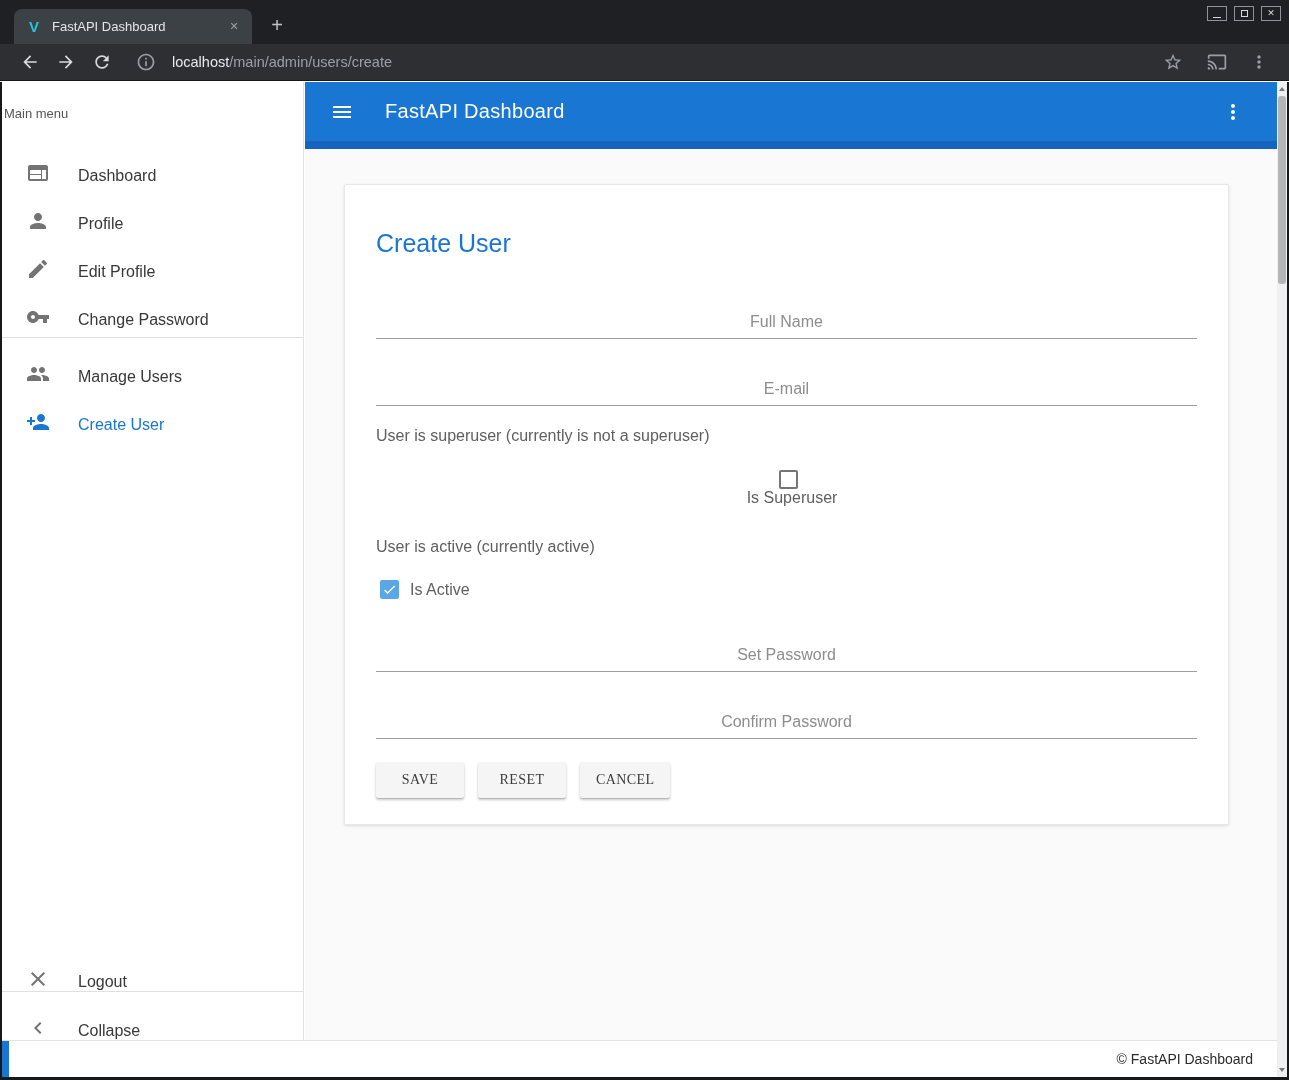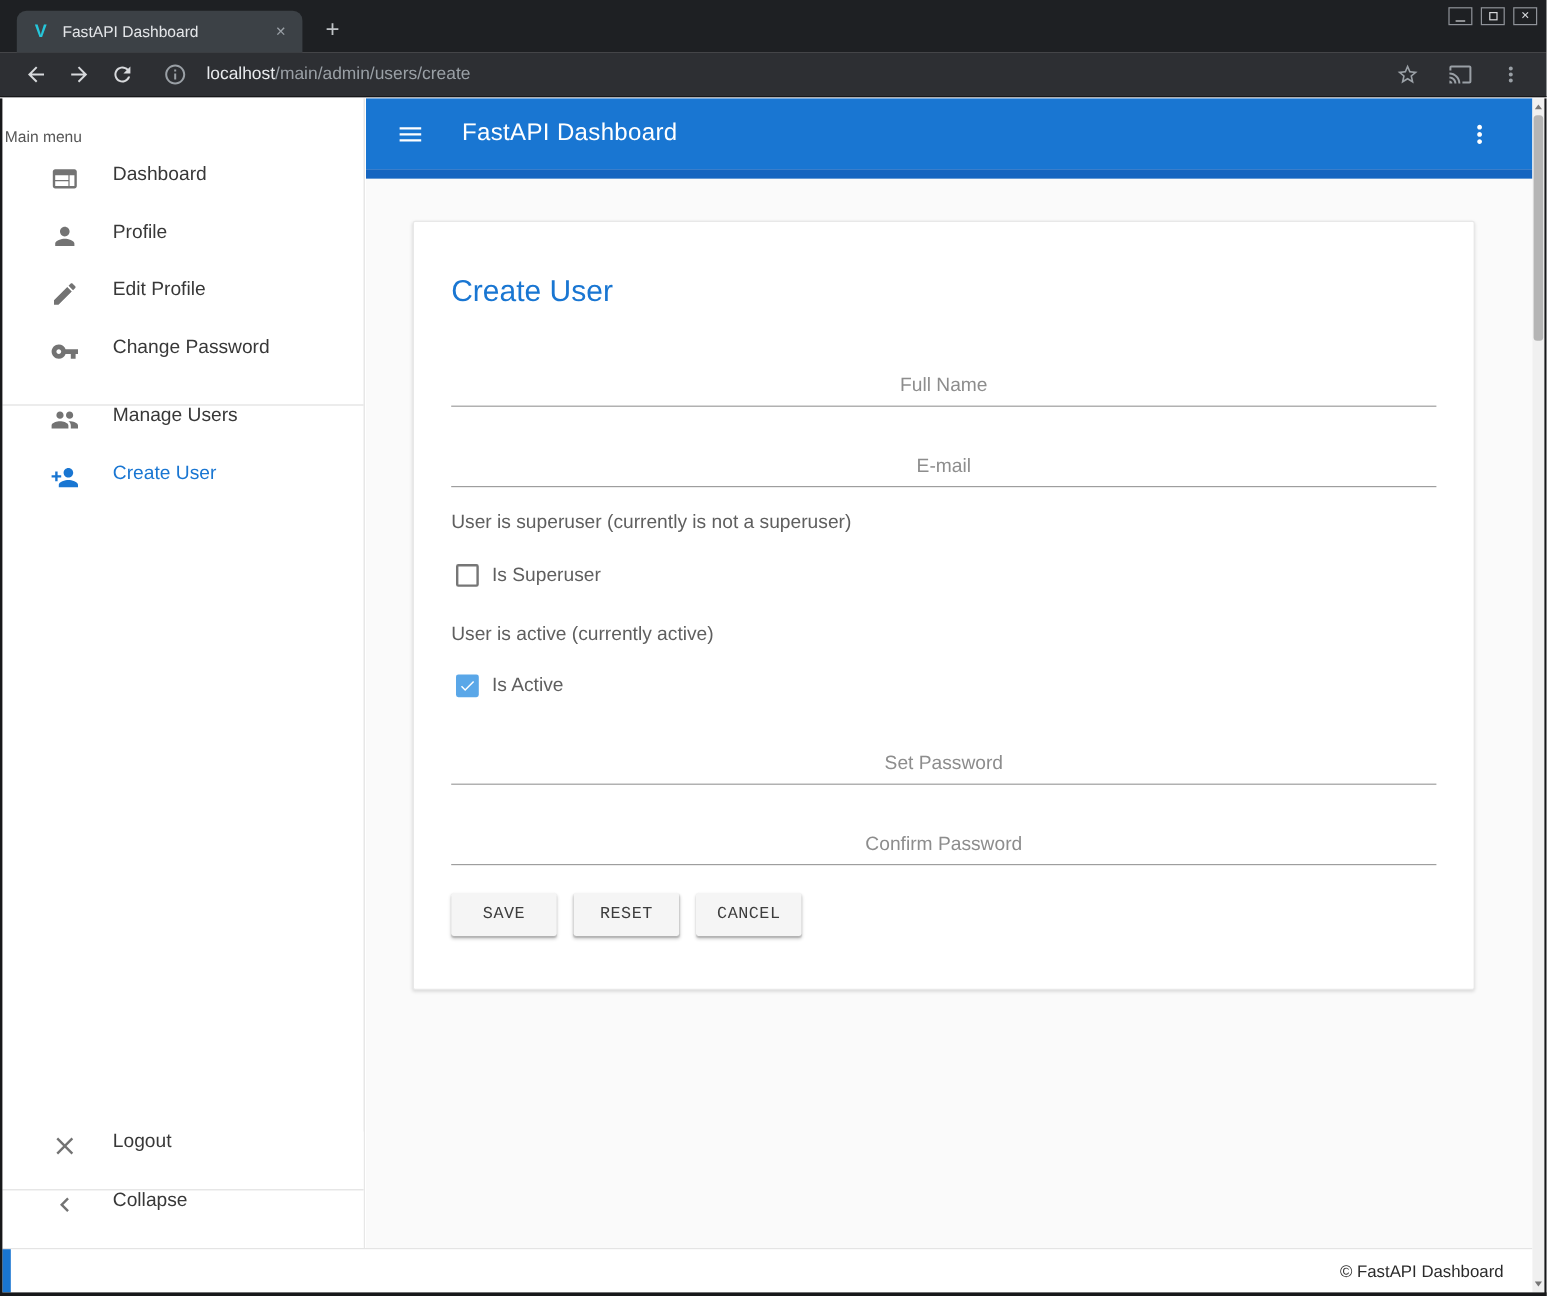--- a/index.html
+++ b/index.html
@@ -38,21 +38,21 @@
   
   .edge-left  { position:absolute; left:0; top:82px; width:2px;  height:998px; background:#17181a; }
   .edge-right { position:absolute; right:0; top:82px; width:2px; height:998px; background:#17181a; }
   .edge-bottom{ position:absolute; left:0; top:1077px; width:100%; height:3px; background:#17181a; }
 
   
   .sidebar { position:absolute; left:2px; top:82px; width:302px; height:958px; background:#fff;
              border-right:1px solid #e2e2e2; }
   .caption { padding:24px 0 16px 2px; font-size:13px; color:#565656; }
   .caption.second { padding-top:17px; }
-  .srow { height:48px; display:flex; align-items:flex-start; padding-left:40px; cursor:pointer; }
+  .srow { height:48px; display:flex; align-items:flex-end; padding-left:24px; cursor:pointer; }
   .srow svg { width:24px; height:24px; color:#737373; flex:0 0 auto; }
   .srow .lbl { margin-left:28px; font-size:16px; color:#383838; }
   .srow.active svg { color:#1976d2; }
   .srow.active .lbl { color:#1976d2; }
   .divider { border-top:1px solid #e0e0e0; margin-top:8px; }
   .side-bottom { position:absolute; left:0; right:0; bottom:0; background:#fff; }
   .side-bottom .divider { margin-top:0; }
 
   
   .appbar { position:absolute; left:305px; top:82px; width:972px; height:59px; background:#1976d2;
@@ -71,33 +71,33 @@
   .tfield { border-bottom:1px solid #9e9e9e; padding-bottom:6px; }
   .tfield input { width:100%; border:none; outline:none; font-size:16px; line-height:20px; height:20px;
                   color:#333; background:transparent; font-family:inherit;text-align:center; }
   .tfield input::placeholder { color:#8d8d8d; opacity:1; }
   .f-fullname { margin-top:54px; }
   .f-email { margin-top:40px; }
   .hint { font-size:16px; line-height:20px; color:#5f5f5f; }
   .h-super { margin-top:20px; }
   .h-active { margin-top:30px; }
   .cbrow { display:flex; align-items:center; }
-  .cb-super { margin-top:24px; }
+  .cb-super { margin-top:24px;flex-direction:column; }
   .cb-active { margin-top:23px; }
   .checkbox { width:19px; height:19px; border:2px solid #767676; border-radius:2px; margin-left:4px;
               display:flex; align-items:center; justify-content:center; cursor:pointer; background:#fff; }
   .checkbox .check { display:none; width:15px; height:15px; color:#fff; }
   .checkbox.checked { background:#5aa7e8; border-color:#5aa7e8; }
   .checkbox.checked .check { display:block; }
   .cblbl { margin-left:11px; font-size:16px; color:#5f5f5f; }
   .f-pass { margin-top:46px; }
   .f-confirm { margin-top:40px; }
   .btnrow { margin-top:23px; display:flex; }
   .btn { height:36px; min-width:88px; padding:0 16px; background:#f5f5f5; border:none; border-radius:2px;
-         font-family:Liberation Mono, monospace; font-size:14px; font-weight:500; color:#3d3d3d; letter-spacing:.4px;
+         font-family:Liberation Serif, serif; font-size:14px; font-weight:500; color:#3d3d3d; letter-spacing:.4px;
          box-shadow:0 2px 3px rgba(0,0,0,.2), 0 1px 1px rgba(0,0,0,.14); margin-right:14px; cursor:pointer; }
 
   
   .footer { position:absolute; left:2px; top:1040px; width:1275px; height:37px; background:#fff;
             border-top:1px solid #e4e4e4; display:flex; align-items:center; justify-content:flex-end;
             padding-right:24px; font-size:14px; color:#2b2b2b;text-align:right; }
   .footer-accent { position:absolute; left:0; top:0; width:7px; height:100%; background:#1976d2; }
 
   
   .scrollbar { position:absolute; left:1277px; top:82px; width:10px; height:995px; background:#f0f0f0; }

